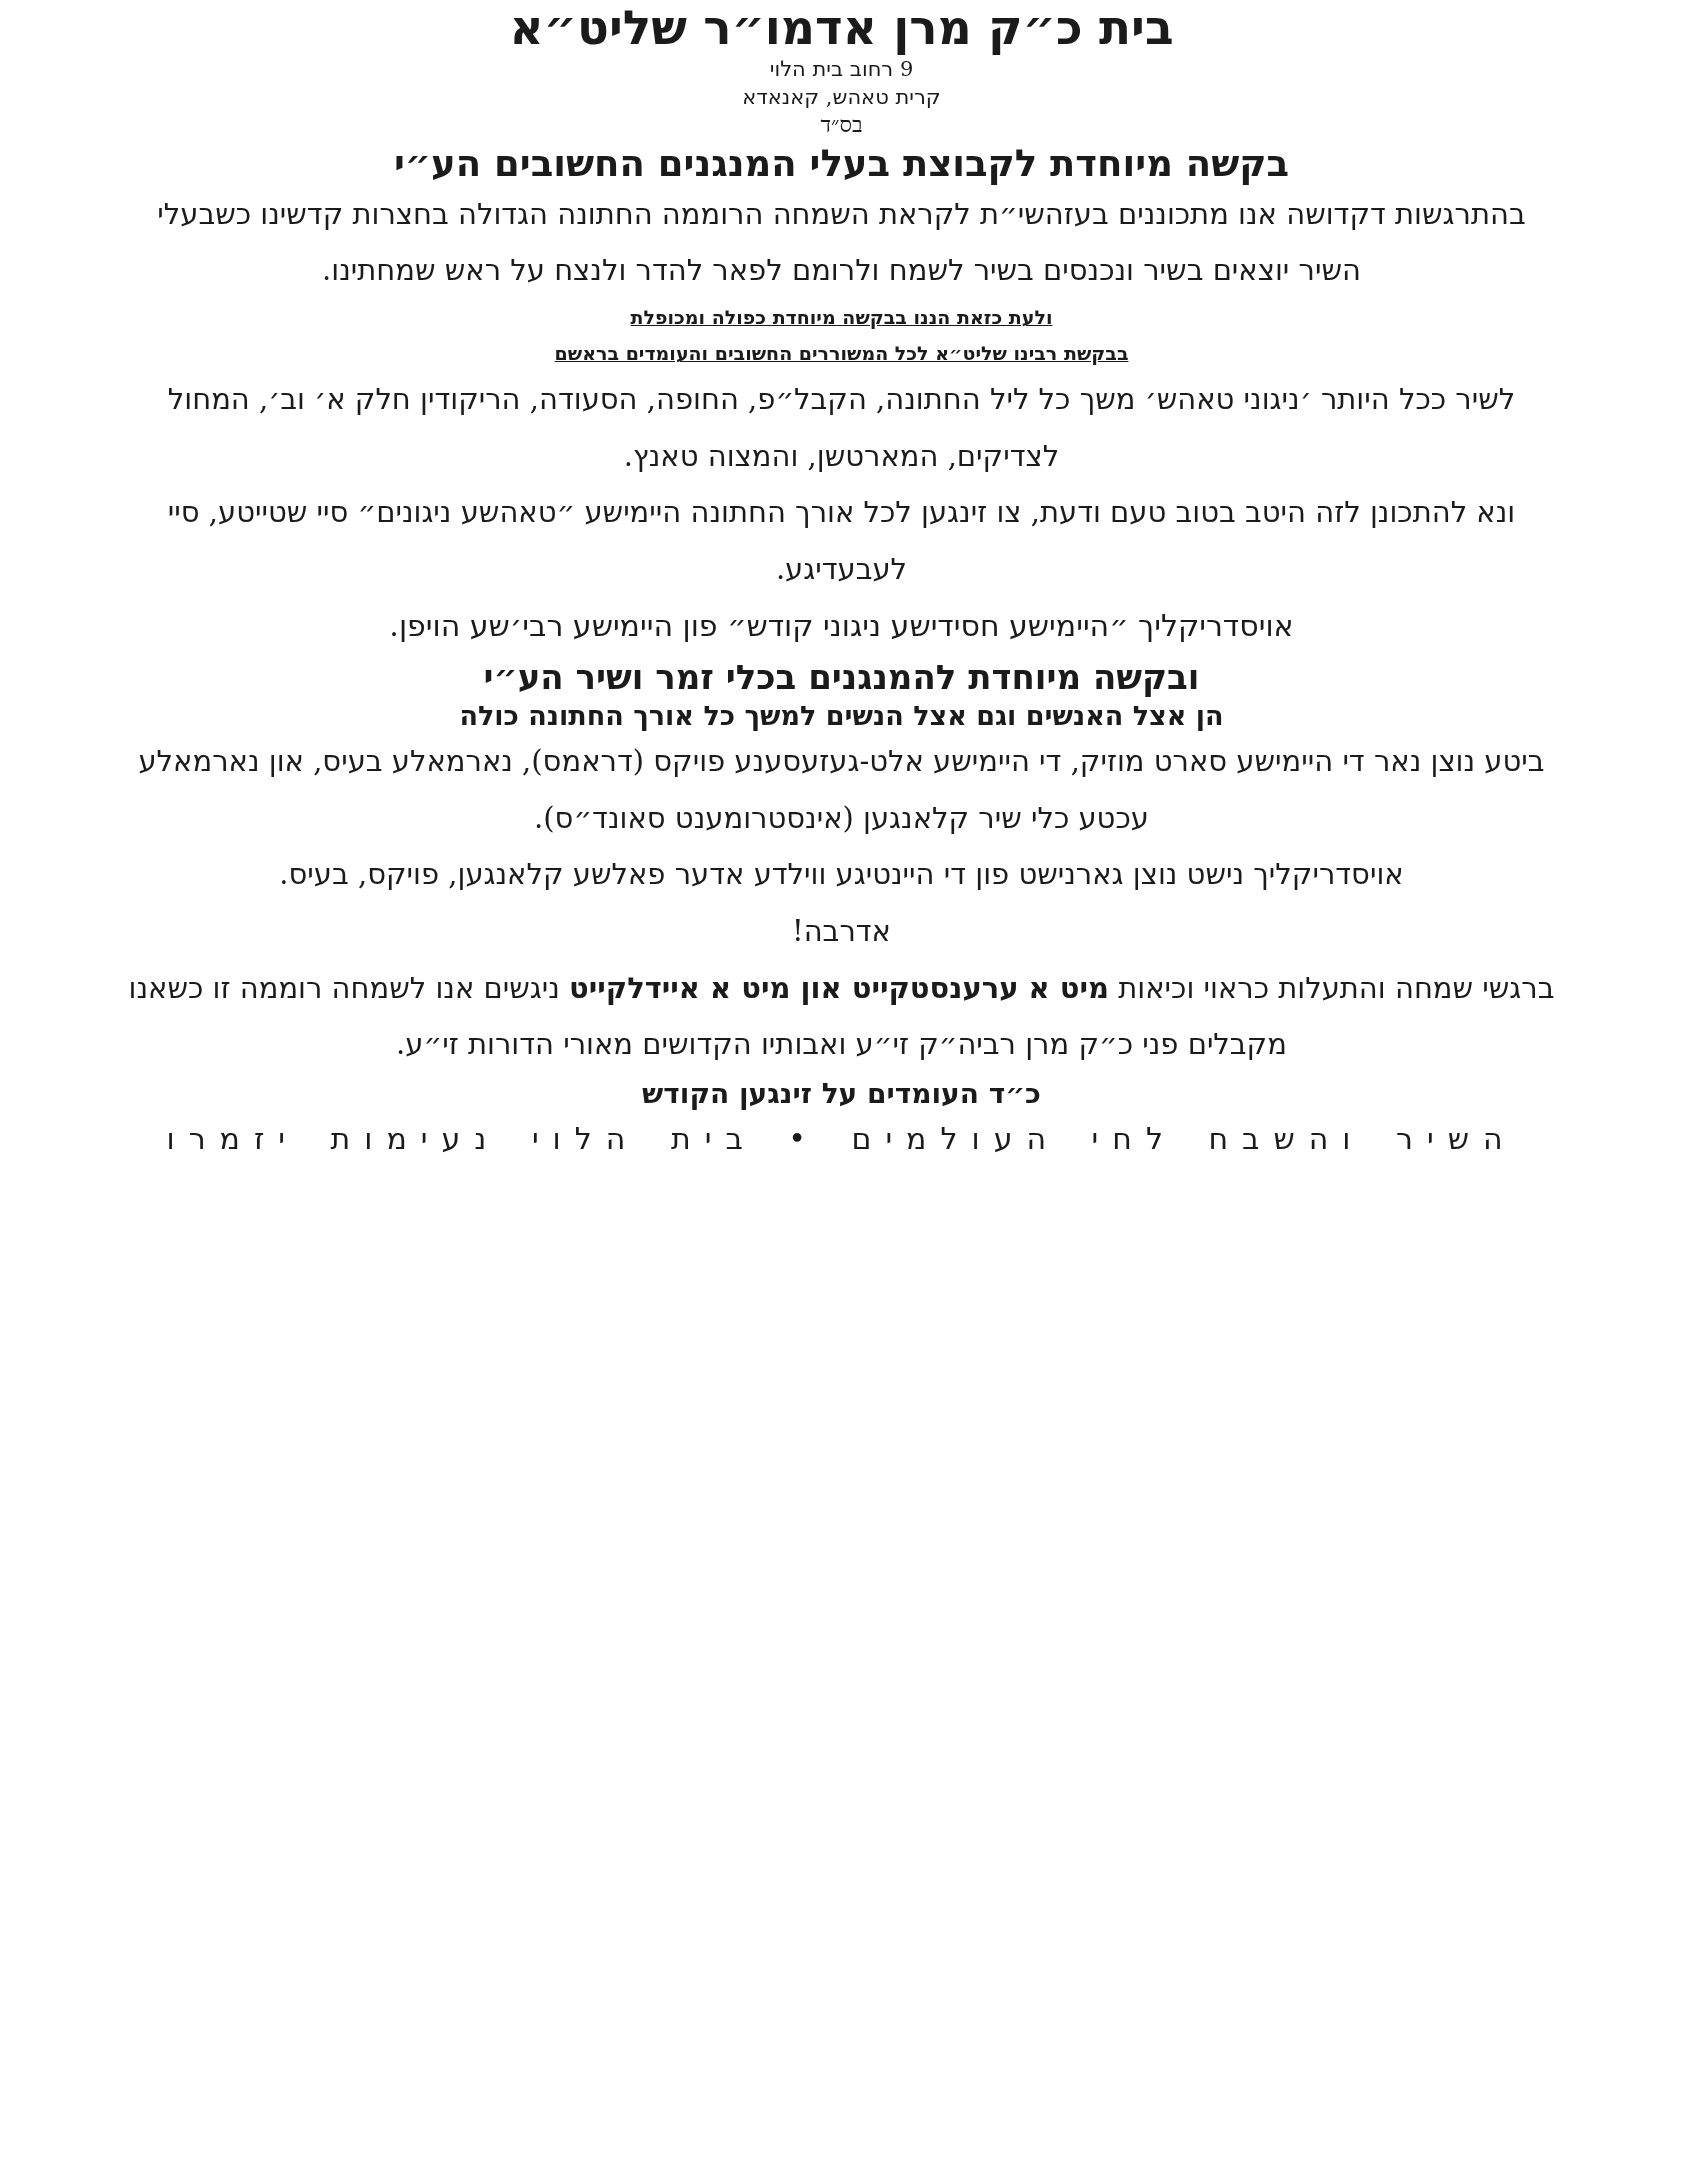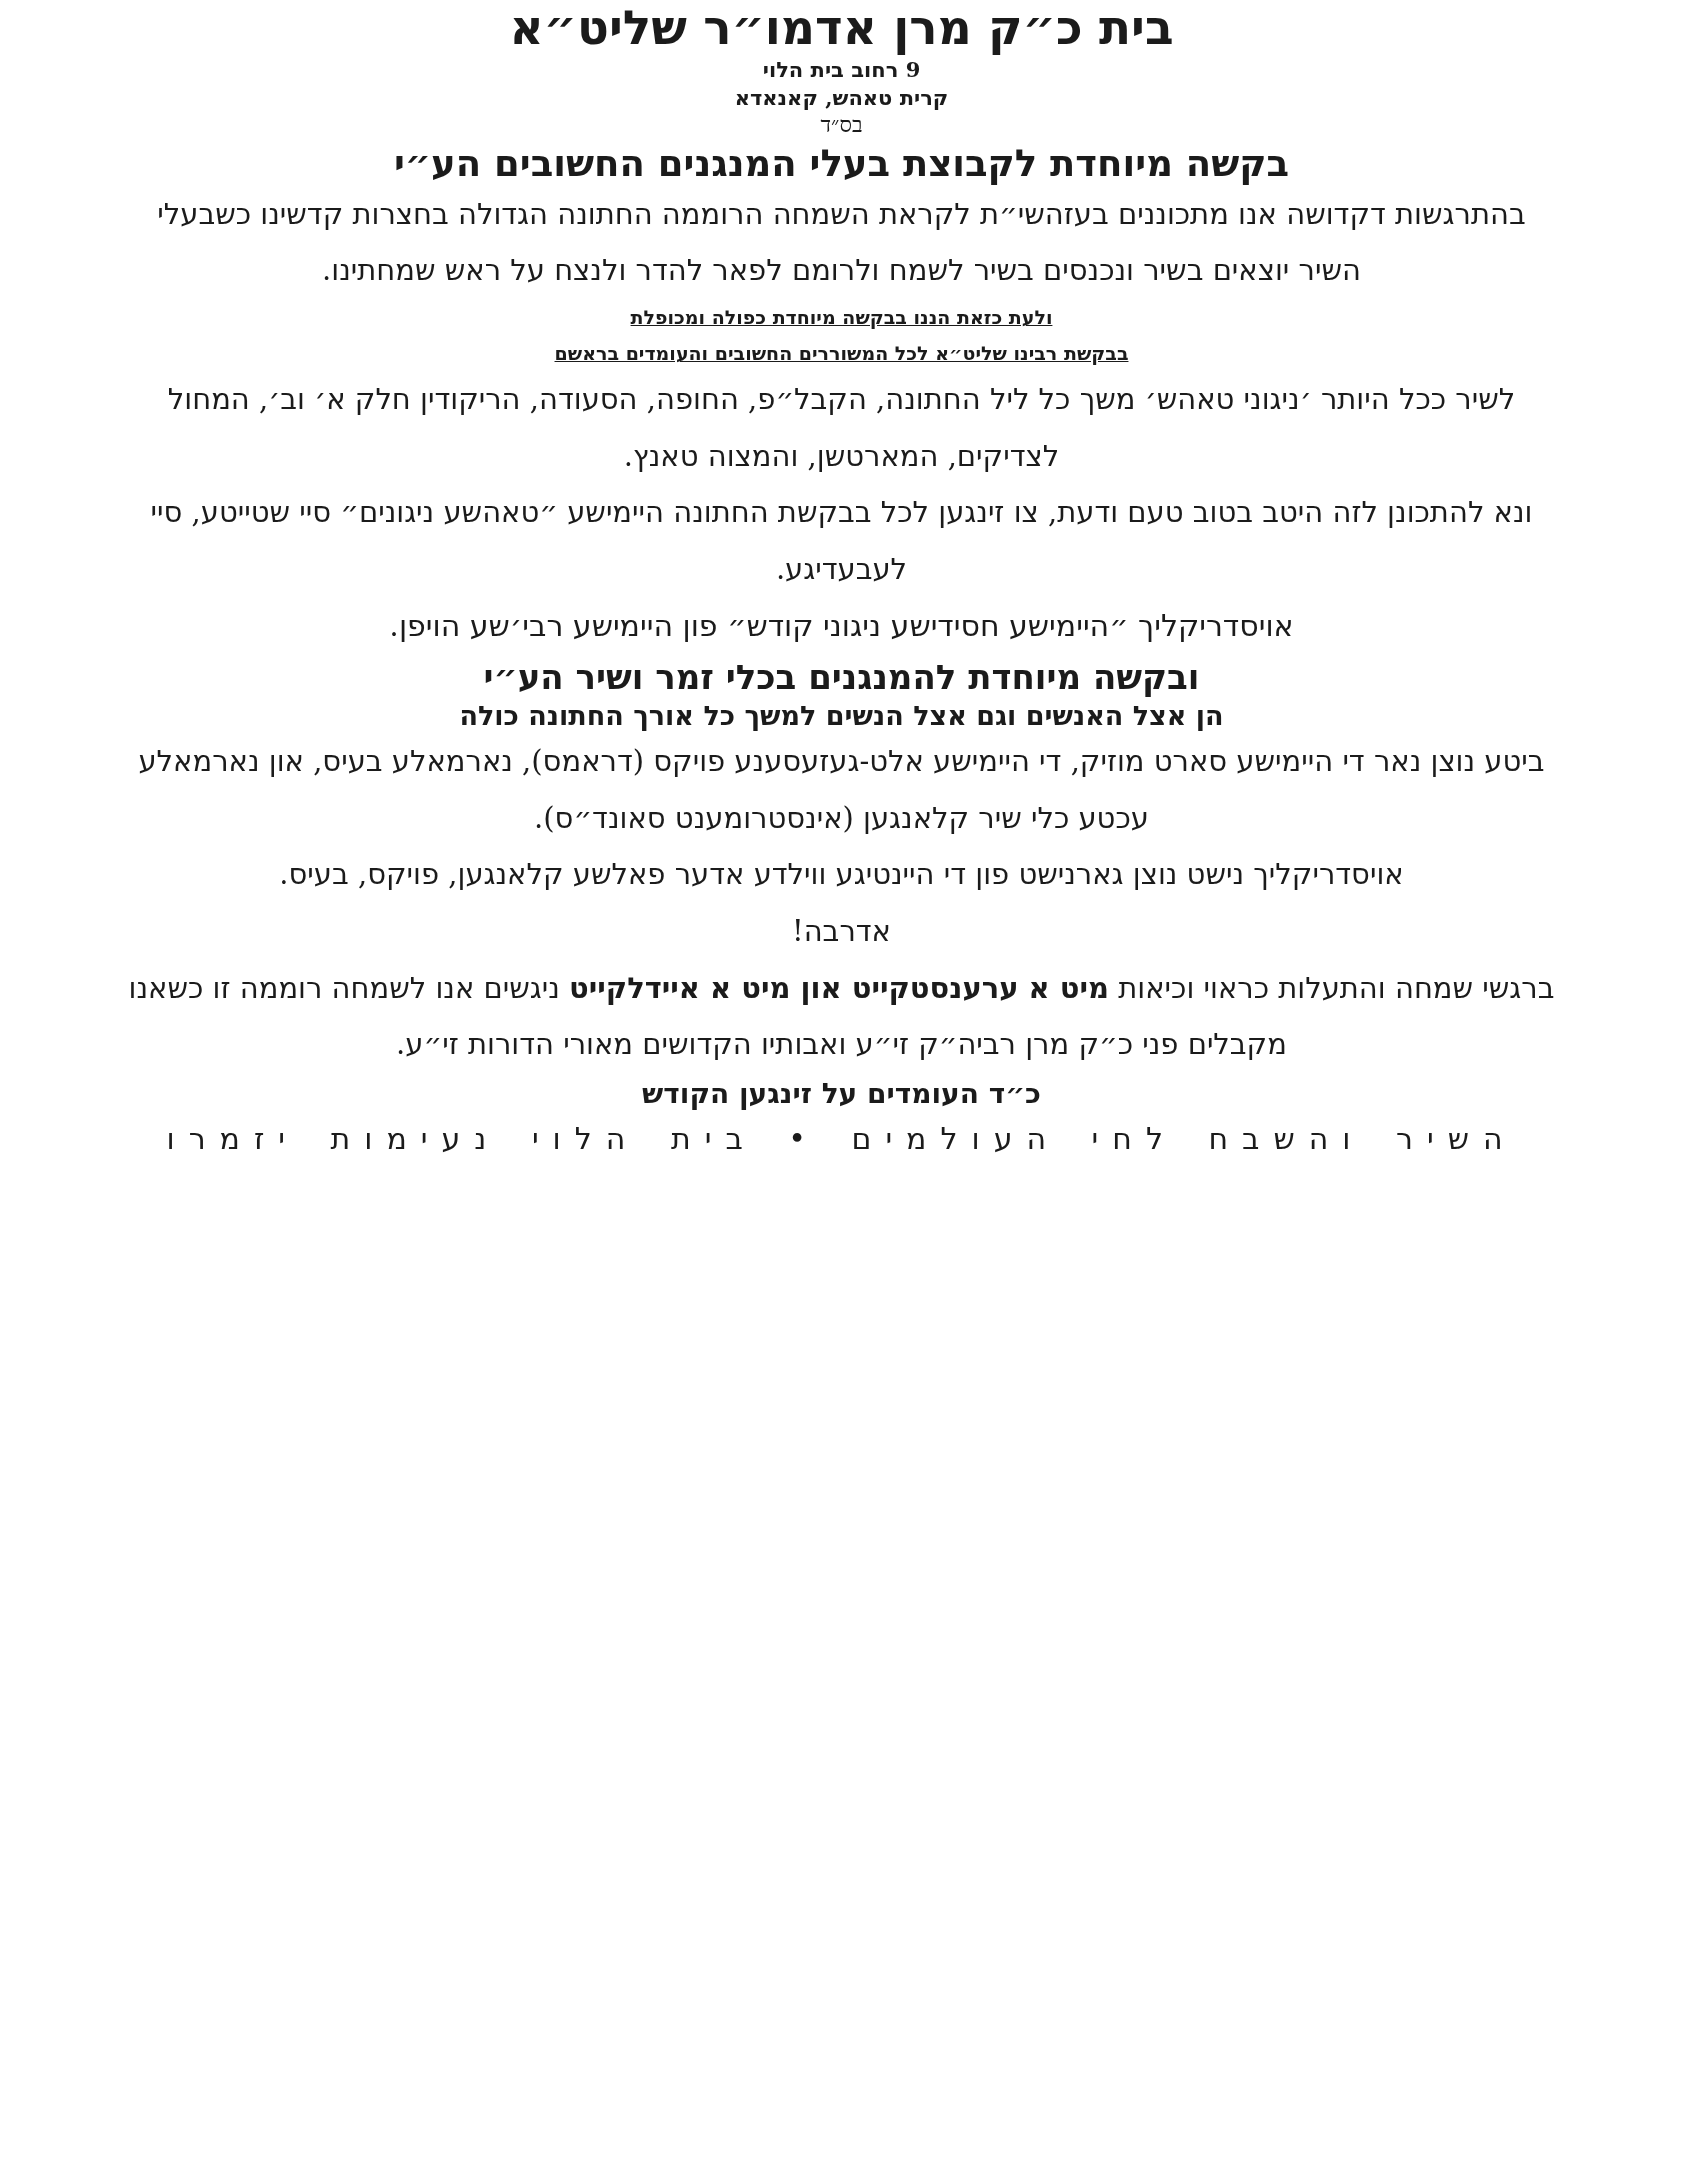--- a/index.html
+++ b/index.html
@@ -26,21 +26,21 @@
     padding: 0;
   }
   .letterhead-title {
     padding-top: 73px;
     font-size: 47px;
     font-weight: 700;
     line-height: 1.2;
   }
   .letterhead-addr {
     font-size: 21px;
-    font-weight: 700;
+    font-weight: 400;
     line-height: 1.3;
     text-align: center;
   }
   .addr1 { margin-top: 50px; }
   .addr2 { margin-top: 14px; }
   .bsd {
     margin-top: 99px;
     font-size: 22px;
     line-height: 1.3;
     font-family: Liberation Serif, serif;
@@ -116,21 +116,21 @@
   <h2 class="main-title">בקשה מיוחדת לקבוצת בעלי המנגנים החשובים הע״י</h2>
 
   <p class="body-text intro">בהתרגשות דקדושה אנו מתכוננים בעזהשי״ת לקראת השמחה הרוממה החתונה הגדולה בחצרות קדשינו כשבעלי השיר יוצאים בשיר ונכנסים בשיר לשמח ולרומם לפאר להדר ולנצח על ראש שמחתינו.</p>
 
   <p class="emph emph1">ולעת כזאת הננו בבקשה מיוחדת כפולה ומכופלת</p>
 
   <p class="emph emph2">בבקשת רבינו שליט״א לכל המשוררים החשובים והעומדים בראשם</p>
 
   <p class="body-text para2">לשיר ככל היותר ׳ניגוני טאהש׳ משך כל ליל החתונה, הקבל״פ, החופה, הסעודה, הריקודין חלק א׳ וב׳, המחול לצדיקים, המארטשן, והמצוה טאנץ.</p>
 
-  <p class="body-text para3">ונא להתכונן לזה היטב בטוב טעם ודעת, צו זינגען לכל בבקשת החתונה היימישע ״טאהשע ניגונים״ סיי שטייטע, סיי לעבעדיגע.</p>
+  <p class="body-text para3">ונא להתכונן לזה היטב בטוב טעם ודעת, צו זינגען לכל אורך החתונה היימישע ״טאהשע ניגונים״ סיי שטייטע, סיי לעבעדיגע.</p>
 
 
   <p class="body-text para5">אויסדריקליך ״היימישע חסידישע ניגוני קודש״ פון היימישע רבי׳שע הויפן.</p>
 
   <h2 class="title2">ובקשה מיוחדת להמנגנים בכלי זמר ושיר הע״י</h2>
 
   <p class="subtitle2">הן אצל האנשים וגם אצל הנשים למשך כל אורך החתונה כולה</p>
 
   <p class="body-text para6">ביטע נוצן נאר די היימישע סארט מוזיק, די היימישע אלט-געזעסענע פויקס (דראמס), נארמאלע בעיס, און נארמאלע עכטע כלי שיר קלאנגען (אינסטרומענט סאונד״ס).</p>
 

